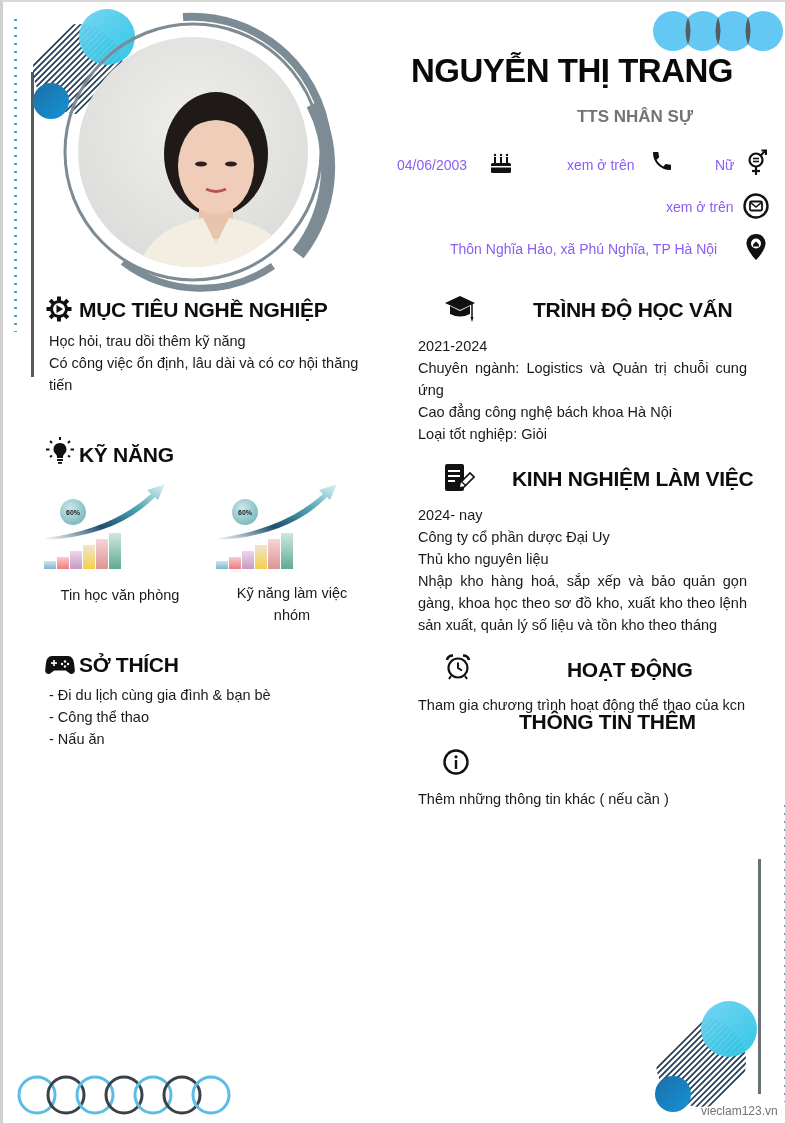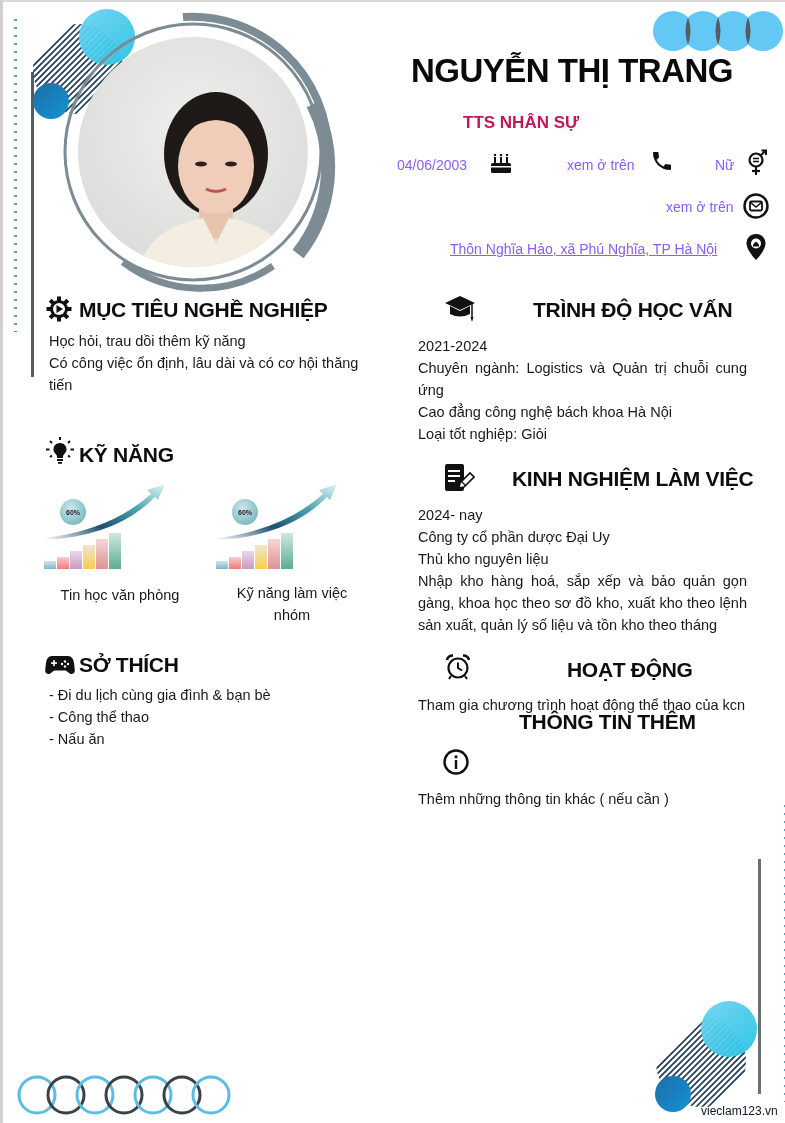--- a/index.html
+++ b/index.html
@@ -9,34 +9,34 @@
   .abs { position: absolute; }
 
   
   .dots-left { position: absolute; left: 11px; top: 14px; width: 3px; height: 316px; background-image: radial-gradient(circle, #4aa3c2 1.2px, transparent 1.4px); background-size: 3px 8px; background-repeat: repeat-y; }
   .dots-right { position: absolute; left: 781px; top: 800px; width: 3px; height: 300px; background-image: radial-gradient(circle, #4aa3c2 1.2px, transparent 1.4px); background-size: 3px 8px; background-repeat: repeat-y; }
   .vline-left { position: absolute; left: 28px; top: 70px; width: 3px; height: 305px; background: #555c60; }
   .vline-right { position: absolute; left: 755px; top: 857px; width: 3px; height: 235px; background: #6a7175; }
 
   
   .name { position: absolute; left: 400px; top: 50px; width: 330px; text-align: right; font-size: 33px; font-weight: bold; letter-spacing: -0.5px; color: #0a0a0a; }
-  .title { position: absolute; left: 460px; top: 105px; width: 230px; text-align: left; font-size: 17px; font-weight: bold; color: #be185d; margin-top: 6px; }
+  .title { position: absolute; left: 460px; top: 105px; width: 230px; text-align: right; font-size: 17px; font-weight: bold; color: #737373; }
   .info { position: absolute; font-size: 14px; color: #8b5cf6; white-space: nowrap; }
   .icon { position: absolute; display: flex; align-items: center; justify-content: center; }
 
   
   .sec-title { position: absolute; font-size: 21px; font-weight: bold; color: #0d0d0d; white-space: nowrap; letter-spacing: -0.3px; }
   .body-text { position: absolute; font-size: 14.5px; line-height: 22px; color: #1a1a1a; }
   .justify { text-align: justify; }
   .body-text div { }
 
   .skill-label { position: absolute; font-size: 14.5px; line-height: 22px; text-align: center; color: #1a1a1a; }
   .badge { position: absolute; width: 26px; height: 26px; border-radius: 50%; background: radial-gradient(circle at 40% 35%, #cde7ea 0%, #8cc3c9 60%, #6aa8b0 100%); font-size: 7px; font-weight: bold; color: #222; display: flex; align-items: center; justify-content: center; }
 
-  .watermark { position: absolute; left: 698px; top: 1102px; font-size: 12px; color: #0f172a; }
+  .watermark { position: absolute; left: 698px; top: 1102px; font-size: 12px; color: #737373; }
 </style>
 </head>
 <body>
 
 <div class="page">
 
   <div class="dots-left"></div>
   <div class="vline-left"></div>
 
   <svg class="abs" style="left:20px;top:2px;" width="330" height="290" viewBox="0 0 330 290">
@@ -154,21 +154,21 @@
 
   <div class="info" style="left:663px;top:197px;">xem ở trên</div>
   <div class="icon" style="left:739px;top:190px;width:28px;height:28px;">
     <svg width="26" height="26" viewBox="0 0 26 26">
         <circle cx="13" cy="13" r="11.5" fill="none" stroke="#111" stroke-width="2.4"></circle>
         <rect x="7" y="8.5" width="12" height="9" rx="1.2" fill="none" stroke="#111" stroke-width="1.8"></rect>
         <polyline points="7.5,9.5 13,14 18.5,9.5" fill="none" stroke="#111" stroke-width="1.6"></polyline>
       </svg>
   </div>
 
-  <div class="info" style="left:447px;top:239px;text-decoration:underline;">Thôn Nghĩa Hảo, xã Phú Nghĩa, TP Hà Nội</div>
+  <div class="info" style="left:447px;top:239px;">Thôn Nghĩa Hảo, xã Phú Nghĩa, TP Hà Nội</div>
   <div class="icon" style="left:741px;top:230px;width:24px;height:30px;">
     <svg width="22" height="28" viewBox="0 0 22 28">
         <path d="M11 1C5.5 1 1.5 5 1.5 10.3 1.5 17.5 11 27 11 27s9.5-9.5 9.5-16.7C20.5 5 16.5 1 11 1z" fill="#111"></path>
         <circle cx="11" cy="10.5" r="5" fill="#fff"></circle>
         <path d="M8 11.5 L11 8.5 L14 11.5 V13.5 H8 Z" fill="#111"></path>
       </svg>
   </div>
 
   <div class="icon" style="left:42px;top:293px;width:28px;height:28px;">
     <svg width="26" height="26" viewBox="0 0 26 26">

